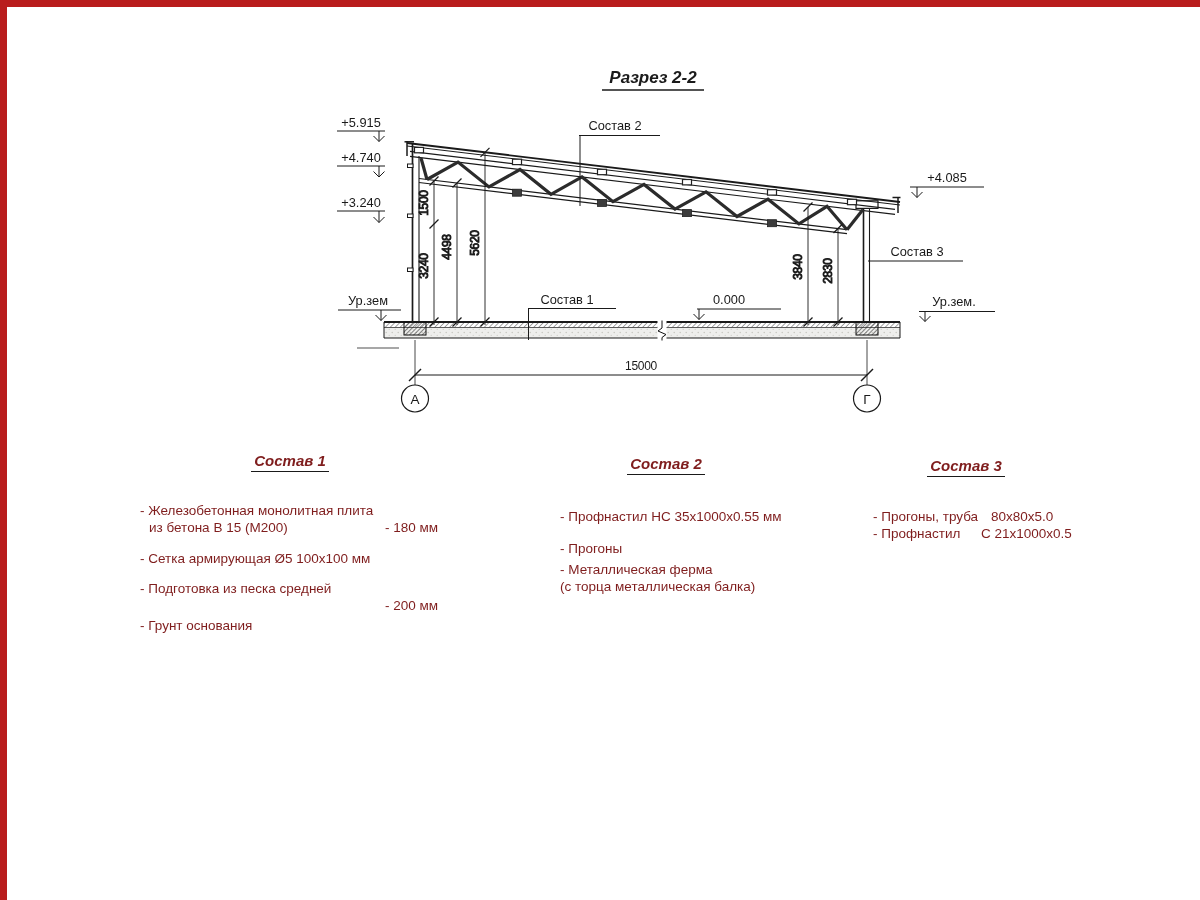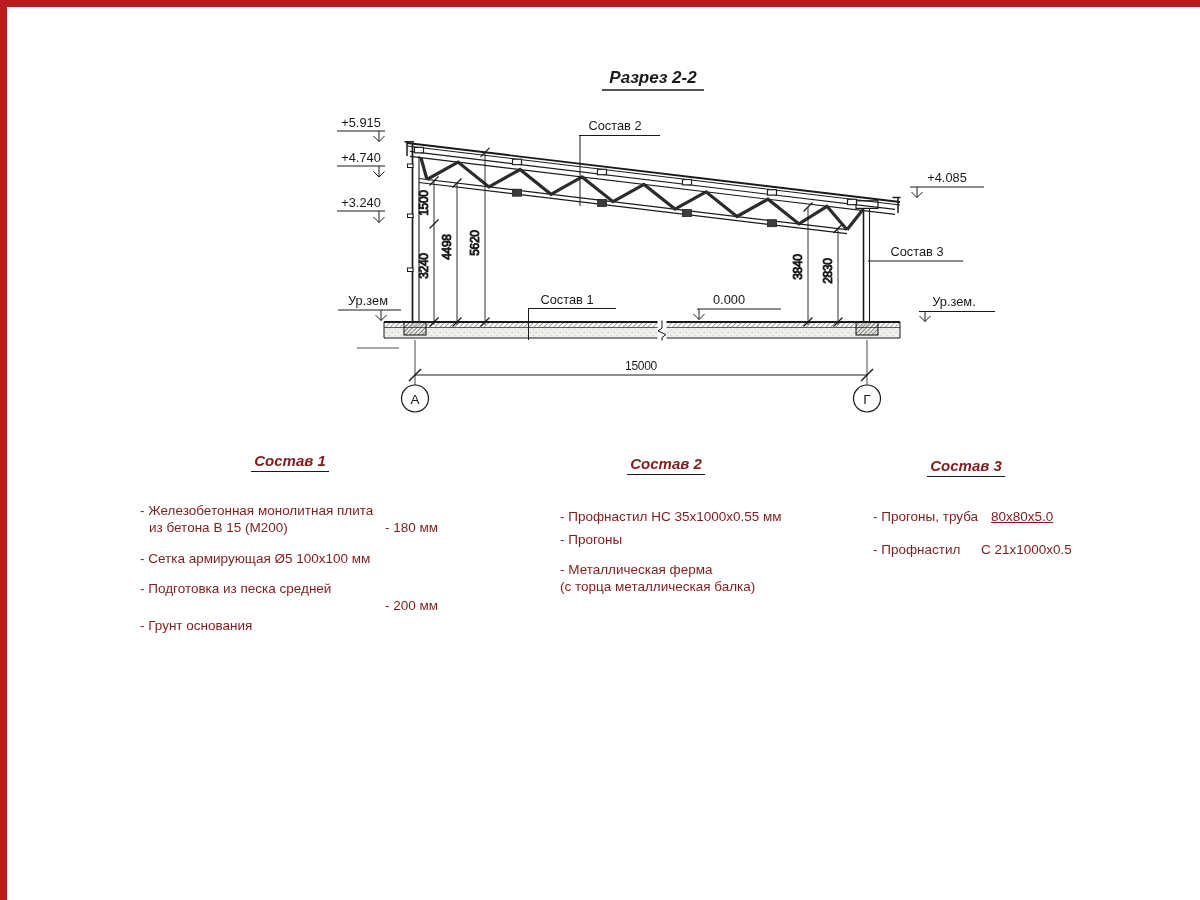--- a/index.html
+++ b/index.html
@@ -203,37 +203,37 @@
     <div>- Подготовка из песка средней</div>
     <span class="val" style="left:245px;top:17px;">- 200 мм</span>
   </div>
   <div class="item">
     <div>- Грунт основания</div>
   </div>
 </div>
 
 <div class="legend" style="left:553px;top:448px;width:212px;">
   <div class="ltitle" style="margin-bottom:33px;"><span class="lt">Состав 2</span></div>
-  <div class="item" style="margin-bottom:6px;white-space:nowrap;">
+  <div class="item" style="margin-bottom:15px;white-space:nowrap;">
     <div>- Профнастил НС 35x1000x0.55 мм</div>
   </div>
-  <div class="item" style="margin-bottom:13px;">
+  <div class="item" style="margin-bottom:4px;">
     <div>- Прогоны</div>
   </div>
   <div class="item" style="white-space:nowrap;">
     <div>- Металлическая ферма</div>
     <div>(с торца металлическая балка)</div>
   </div>
 </div>
 
 <div class="legend" style="left:866px;top:450px;width:186px;">
   <div class="ltitle" style="margin-bottom:31px;"><span class="lt">Состав 3</span></div>
-  <div class="item" style="margin-bottom:16px;white-space:nowrap;">
+  <div class="item" style="white-space:nowrap;">
     <div>- Прогоны, труба</div>
-    <span class="val" style="left:118px;top:0;text-decoration:underline;">80x80x5.0</span>
+    <span class="val" style="left:118px;top:0;">80x80x5.0</span>
   </div>
   <div class="item" style="white-space:nowrap;">
     <div>- Профнастил</div>
     <span class="val" style="left:108px;top:0;">С 21x1000x0.5</span>
   </div>
 </div>
 
 </div>
 
 </body></html>

